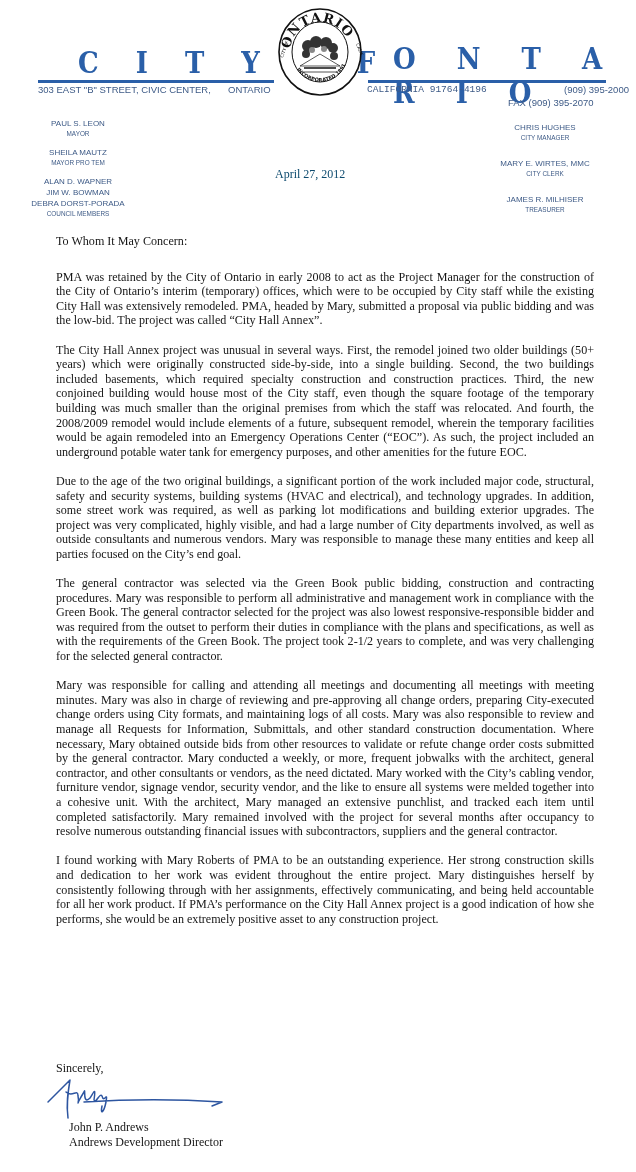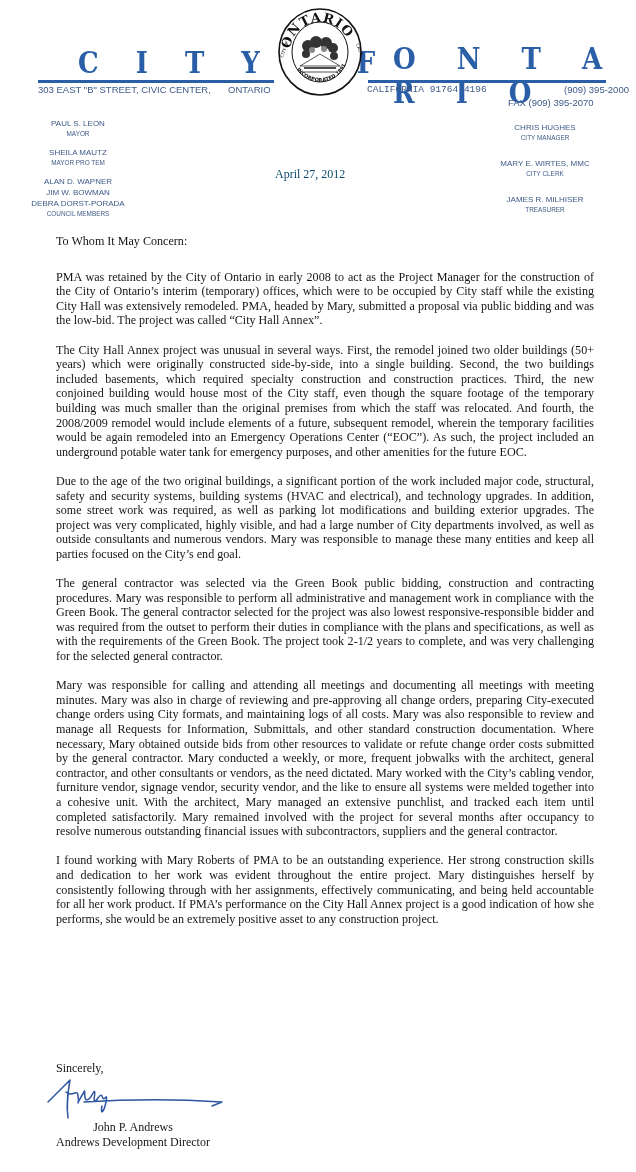--- a/index.html
+++ b/index.html
@@ -25,21 +25,21 @@
 
   .date { position:absolute; left:275px; top:167px; font-family:"Liberation Serif",serif; font-size:12px; color:#0c4a6e; }
 
   
   .body { position:absolute; left:56px; top:234px; width:538px; font-family:"Liberation Serif",serif;
     font-size:12.1px; line-height:14.6px; color:#161616; }
   .body p { margin:0 0 14.6px 0; text-align:justify; }
   .body p.salute { margin-bottom:21px; }
   .closing { position:absolute; left:56px; top:1061px; font-family:"Liberation Serif",serif; font-size:12px; color:#161616; }
   .signature { position:absolute; left:44px; top:1078px; width:186px; height:46px; }
-  .signer { position:absolute; left:56px; top:1120px; font-family:"Liberation Serif",serif; font-size:12px; line-height:14.6px; color:#161616;text-align:center; }
+  .signer { position:absolute; left:69px; top:1120px; font-family:"Liberation Serif",serif; font-size:12px; line-height:14.6px; color:#161616; }
 </style>
 </head>
 <body>
 
 <div class="page">
 
   <div class="lh-title lh-city" style="letter-spacing:14px;">C I T Y   O F</div>
   <div class="lh-title lh-ont" style="letter-spacing:16px;">O N T A R I O</div>
   <div class="lh-rule left"></div>
   <div class="lh-rule right"></div>

